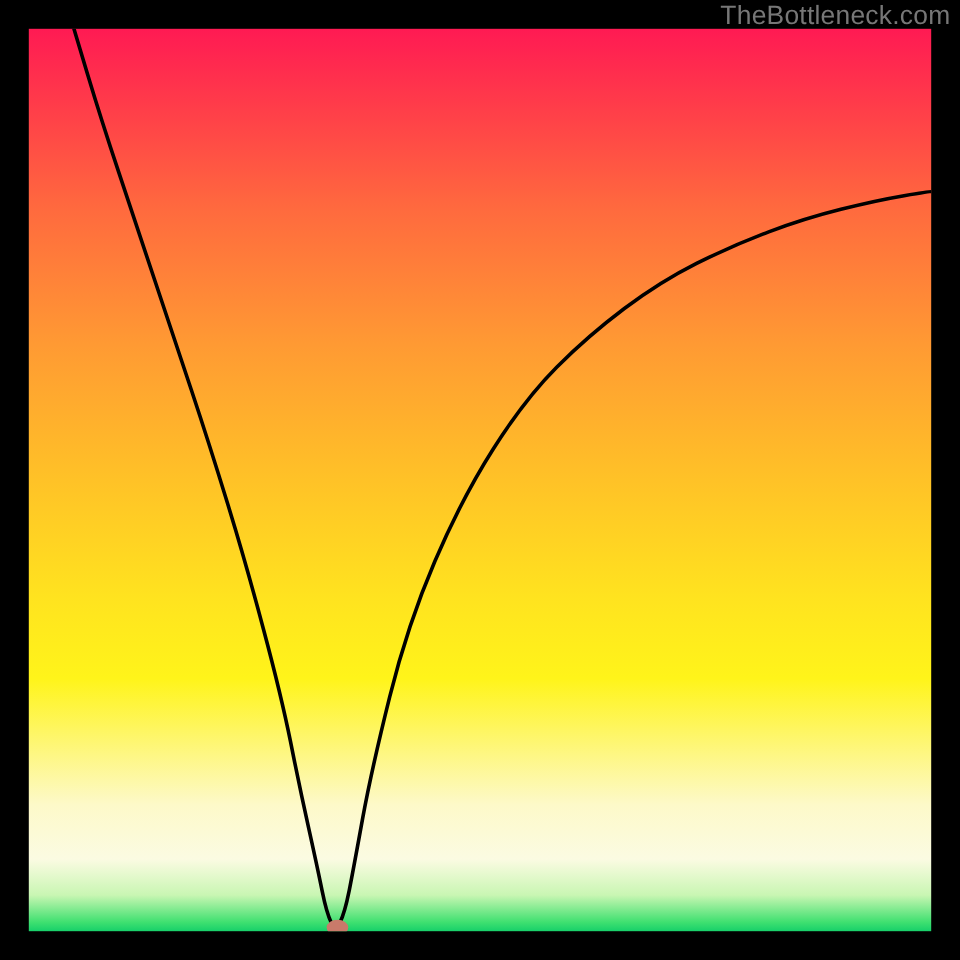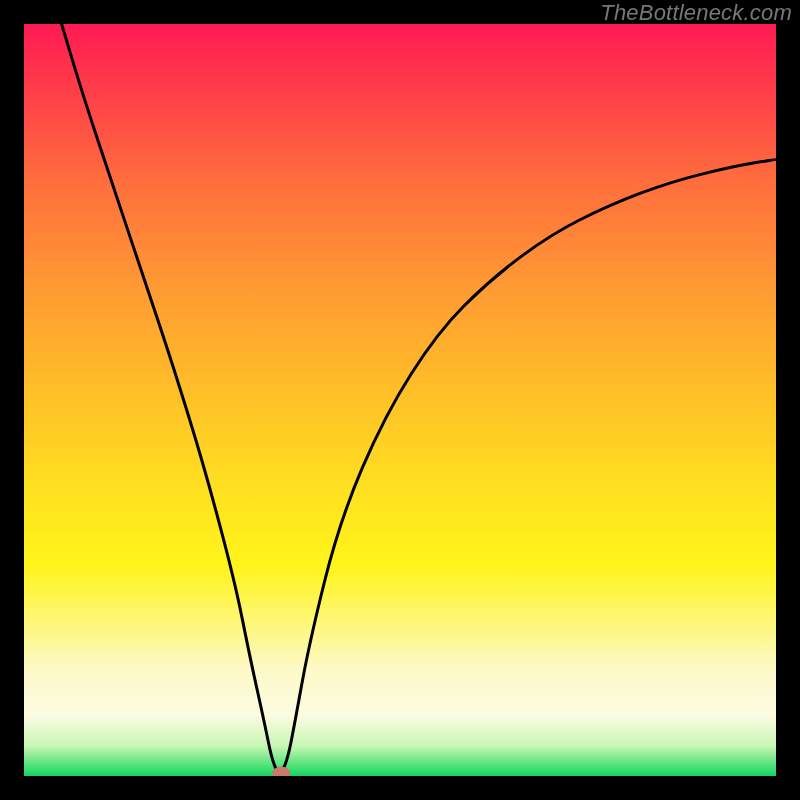--- a/index.html
+++ b/index.html
@@ -9,21 +9,20 @@
     height: 800px;
     background: #000;
     overflow: hidden;
     font-family: Arial, Helvetica, sans-serif;
   }
   .frame {
     position: relative;
     width: 800px;
     height: 800px;
     background: #000;
-    font-style: italic;
   }
   .attribution {
     position: absolute;
     top: 0;
     right: 8px;
     color: #777;
     font-size: 22px;
     font-weight: 400;
     letter-spacing: 0.2px;
     z-index: 3;

